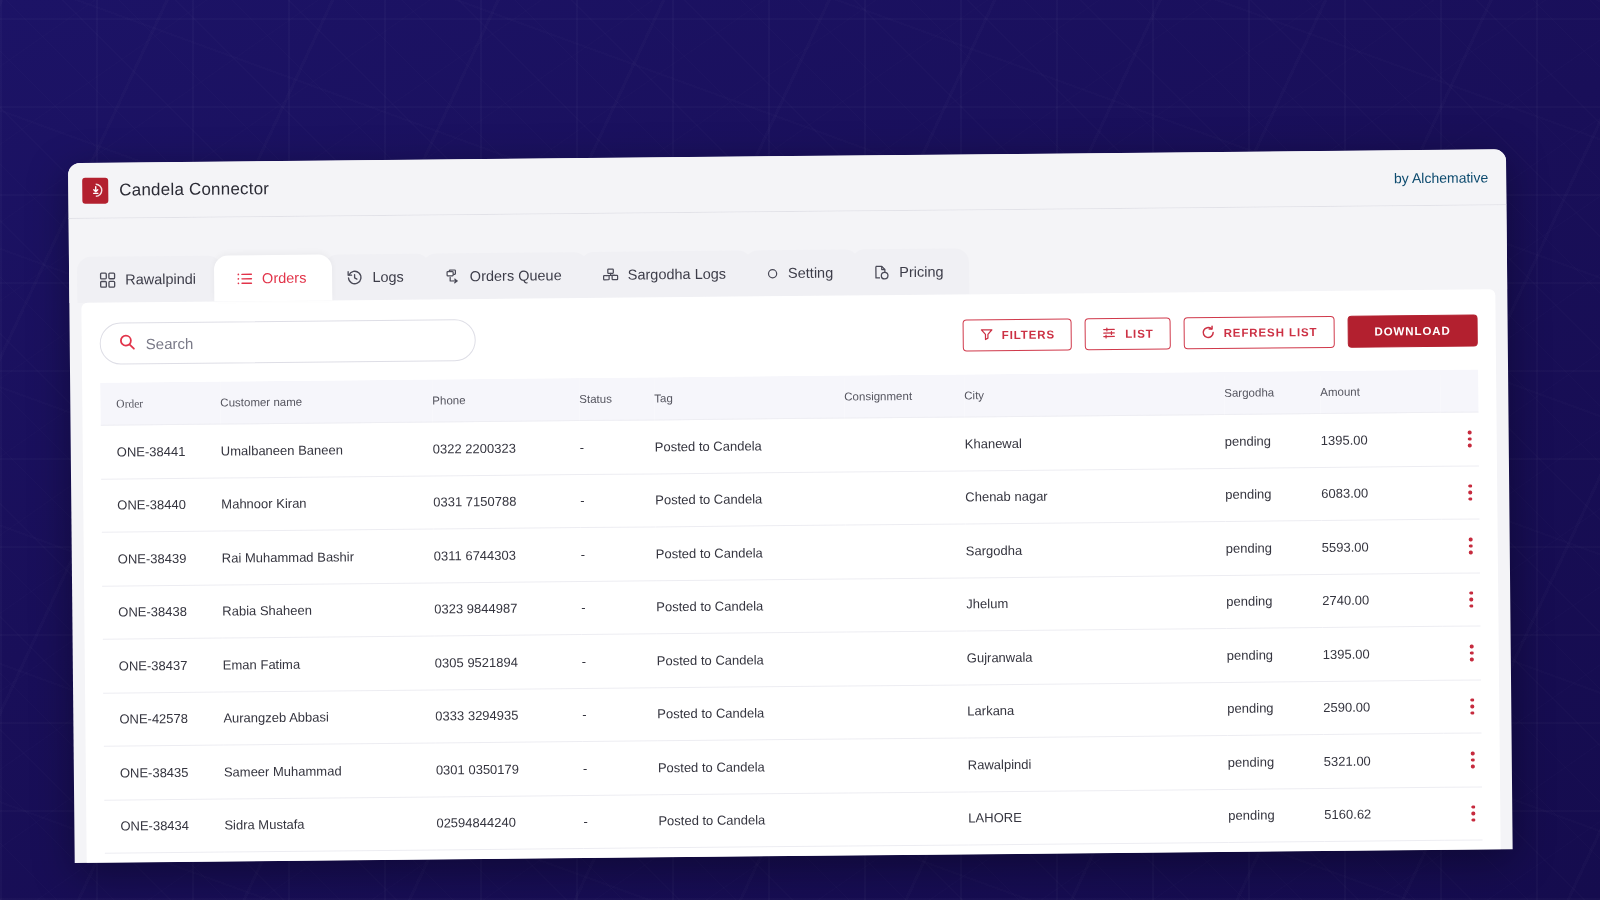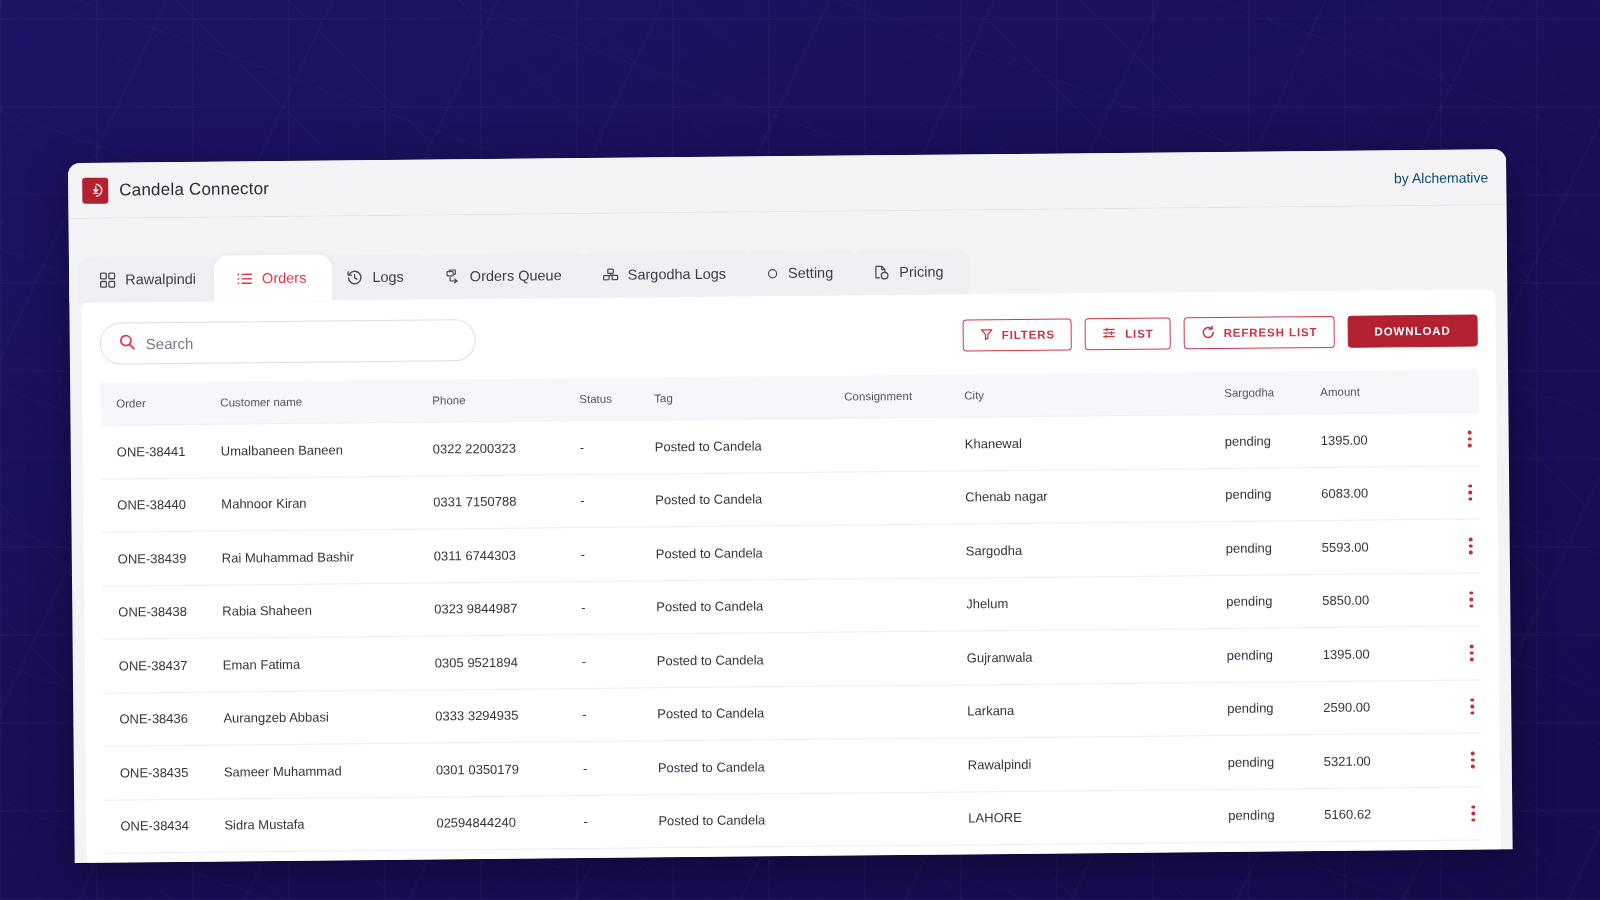--- a/index.html
+++ b/index.html
@@ -204,21 +204,21 @@
   table { width: 100%; border-collapse: collapse; table-layout: fixed; }
   thead th {
     background: #f6f6fb;
     text-align: left;
     font-size: 11.5px;
     font-weight: normal;
     color: #55555f;
     padding: 15px 0 15px 0;
     border-bottom: 1px solid #eeeef3;
   }
-  thead th:first-child { padding-left: 16px; }
+  thead th:first-child { padding-left: 16px; font-family: Liberation Serif, serif; }
   tbody td {
     font-size: 13px;
     color: #35353f;
     padding: 18px 0;
     border-bottom: 1px solid #ededf2;
     white-space: nowrap;
     overflow: hidden;
     text-overflow: ellipsis;
   }
   tbody td:first-child { padding-left: 16px; }
@@ -474,21 +474,21 @@
               </tr>
               <tr>
                 <td>ONE-38438</td>
                 <td>Rabia Shaheen</td>
                 <td>0323 9844987</td>
                 <td>-</td>
                 <td>Posted to Candela</td>
                 <td></td>
                 <td>Jhelum</td>
                 <td>pending</td>
-                <td>5850.00</td>
+                <td>2740.00</td>
                 <td>
                   <span class="kebab">
                     <i></i>
                     <i></i>
                     <i></i>
                   </span>
                 </td>
               </tr>
               <tr>
                 <td>ONE-38437</td>
@@ -502,21 +502,21 @@
                 <td>1395.00</td>
                 <td>
                   <span class="kebab">
                     <i></i>
                     <i></i>
                     <i></i>
                   </span>
                 </td>
               </tr>
               <tr>
-                <td>ONE-38436</td>
+                <td>ONE-42578</td>
                 <td>Aurangzeb Abbasi</td>
                 <td>0333 3294935</td>
                 <td>-</td>
                 <td>Posted to Candela</td>
                 <td></td>
                 <td>Larkana</td>
                 <td>pending</td>
                 <td>2590.00</td>
                 <td>
                   <span class="kebab">

